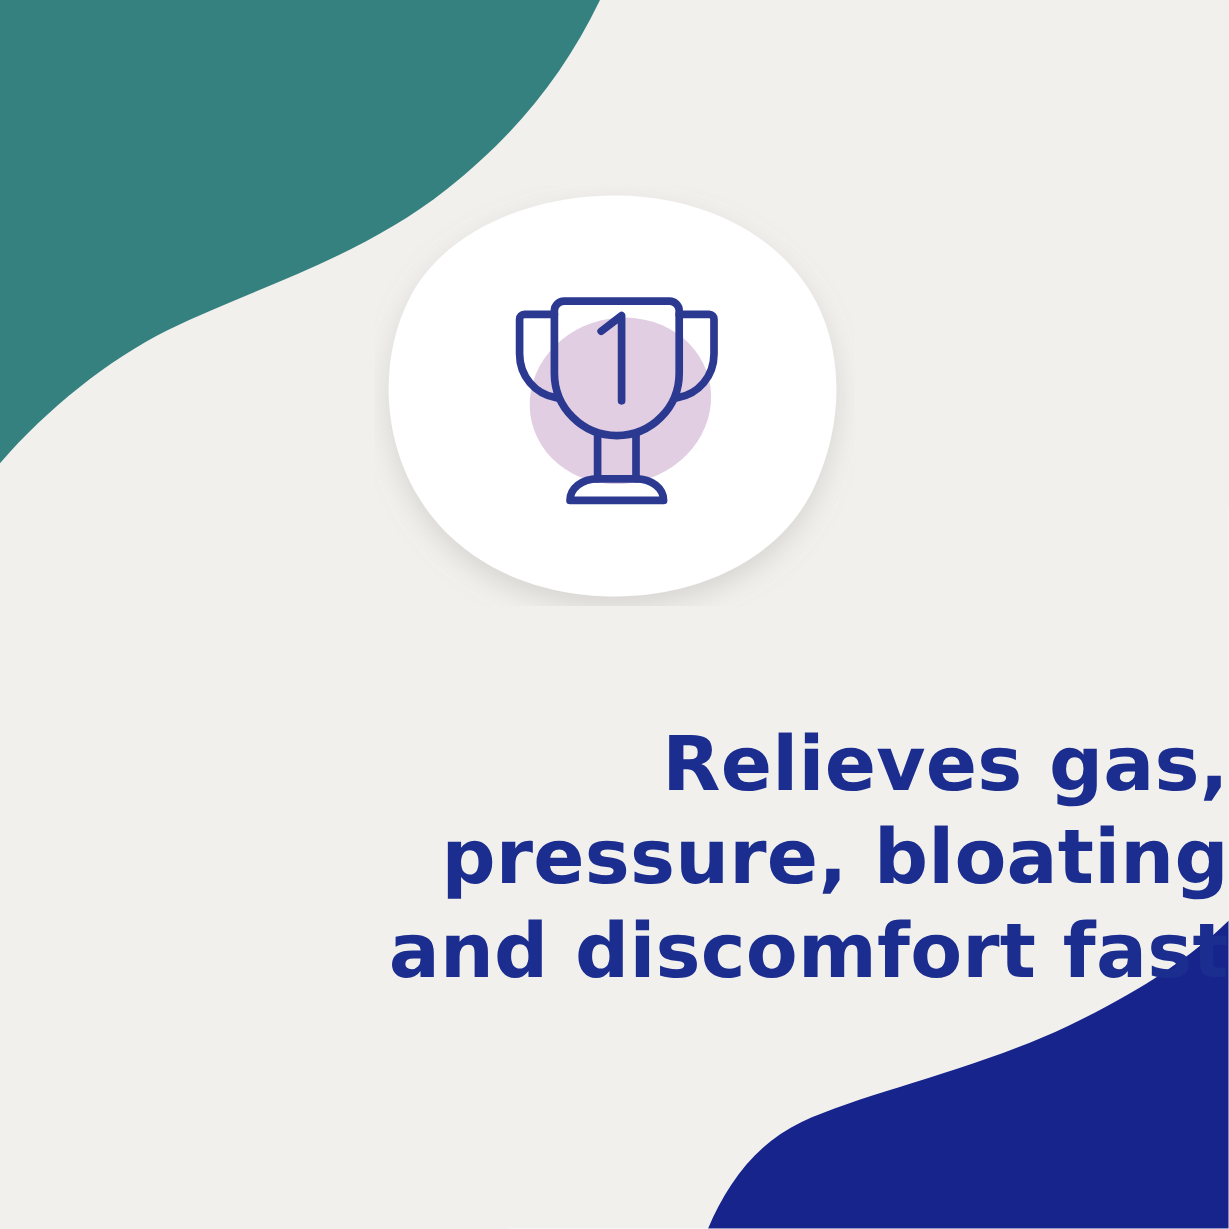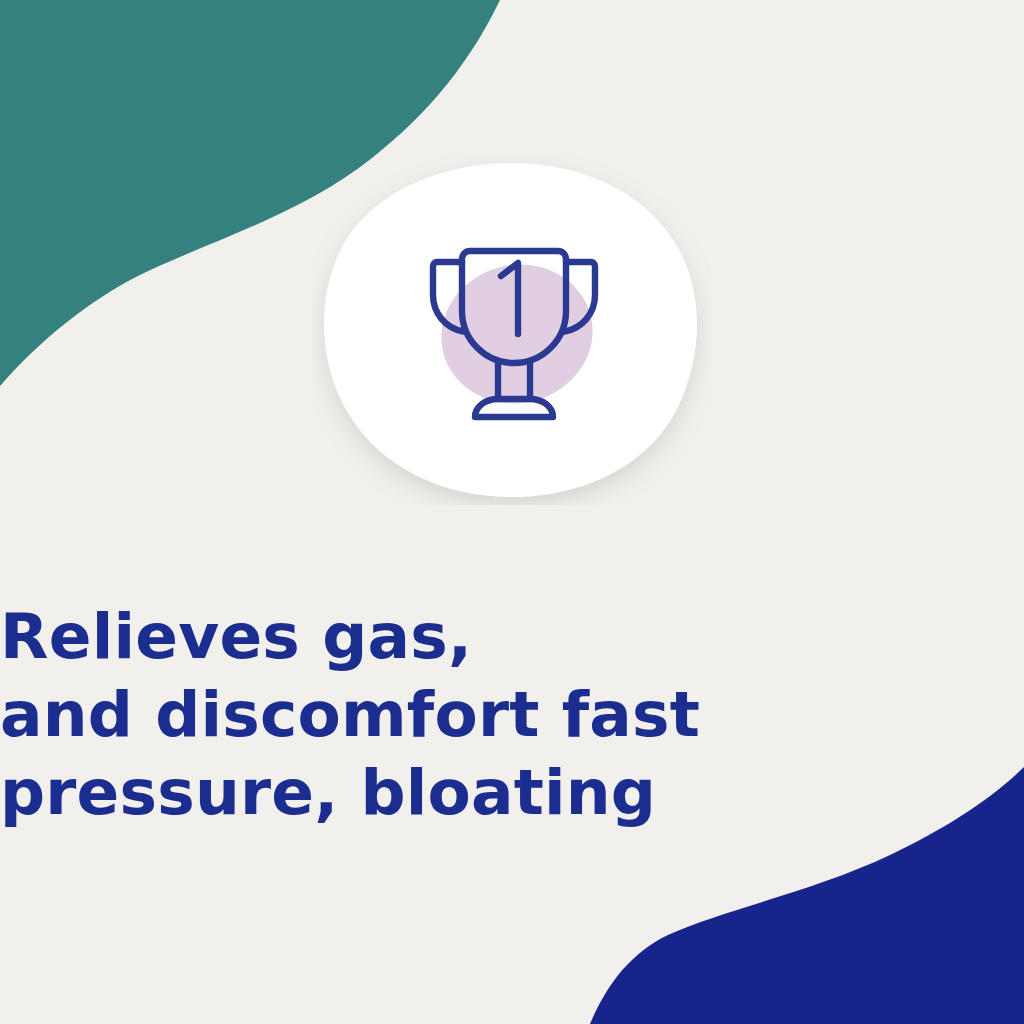--- a/index.html
+++ b/index.html
@@ -62,21 +62,21 @@
     margin-left: 4px;
     margin-top: 4px;
   }
 
   
   #headline {
     position: absolute;
     left: 0;
     top: 556px;
     width: 1024px;
-    text-align: left;
+    text-align: right;
     color: #1B2D8F;
     font-family: "DejaVu Sans", sans-serif;
     font-weight: 700;
     font-size: 63px;
     line-height: 78px;
     letter-spacing: 0.2px;
     -webkit-font-smoothing: antialiased;
   }
   #headline .hl-line {
     display: block;
@@ -145,17 +145,17 @@
                    Z"></path>
 
           <path d="M102,49 L119,36 L119,107"></path>
         </g>
       </svg>
     </div>
   </div>
 
   <h1 id="headline">
     <span class="hl-line">Relieves gas,</span>
+    <span class="hl-line">pressure, bloating</span>
     <span class="hl-line">and discomfort fast</span>
-    <span class="hl-line">pressure, bloating</span>
   </h1>
 
 </div>
 
 </body></html>

